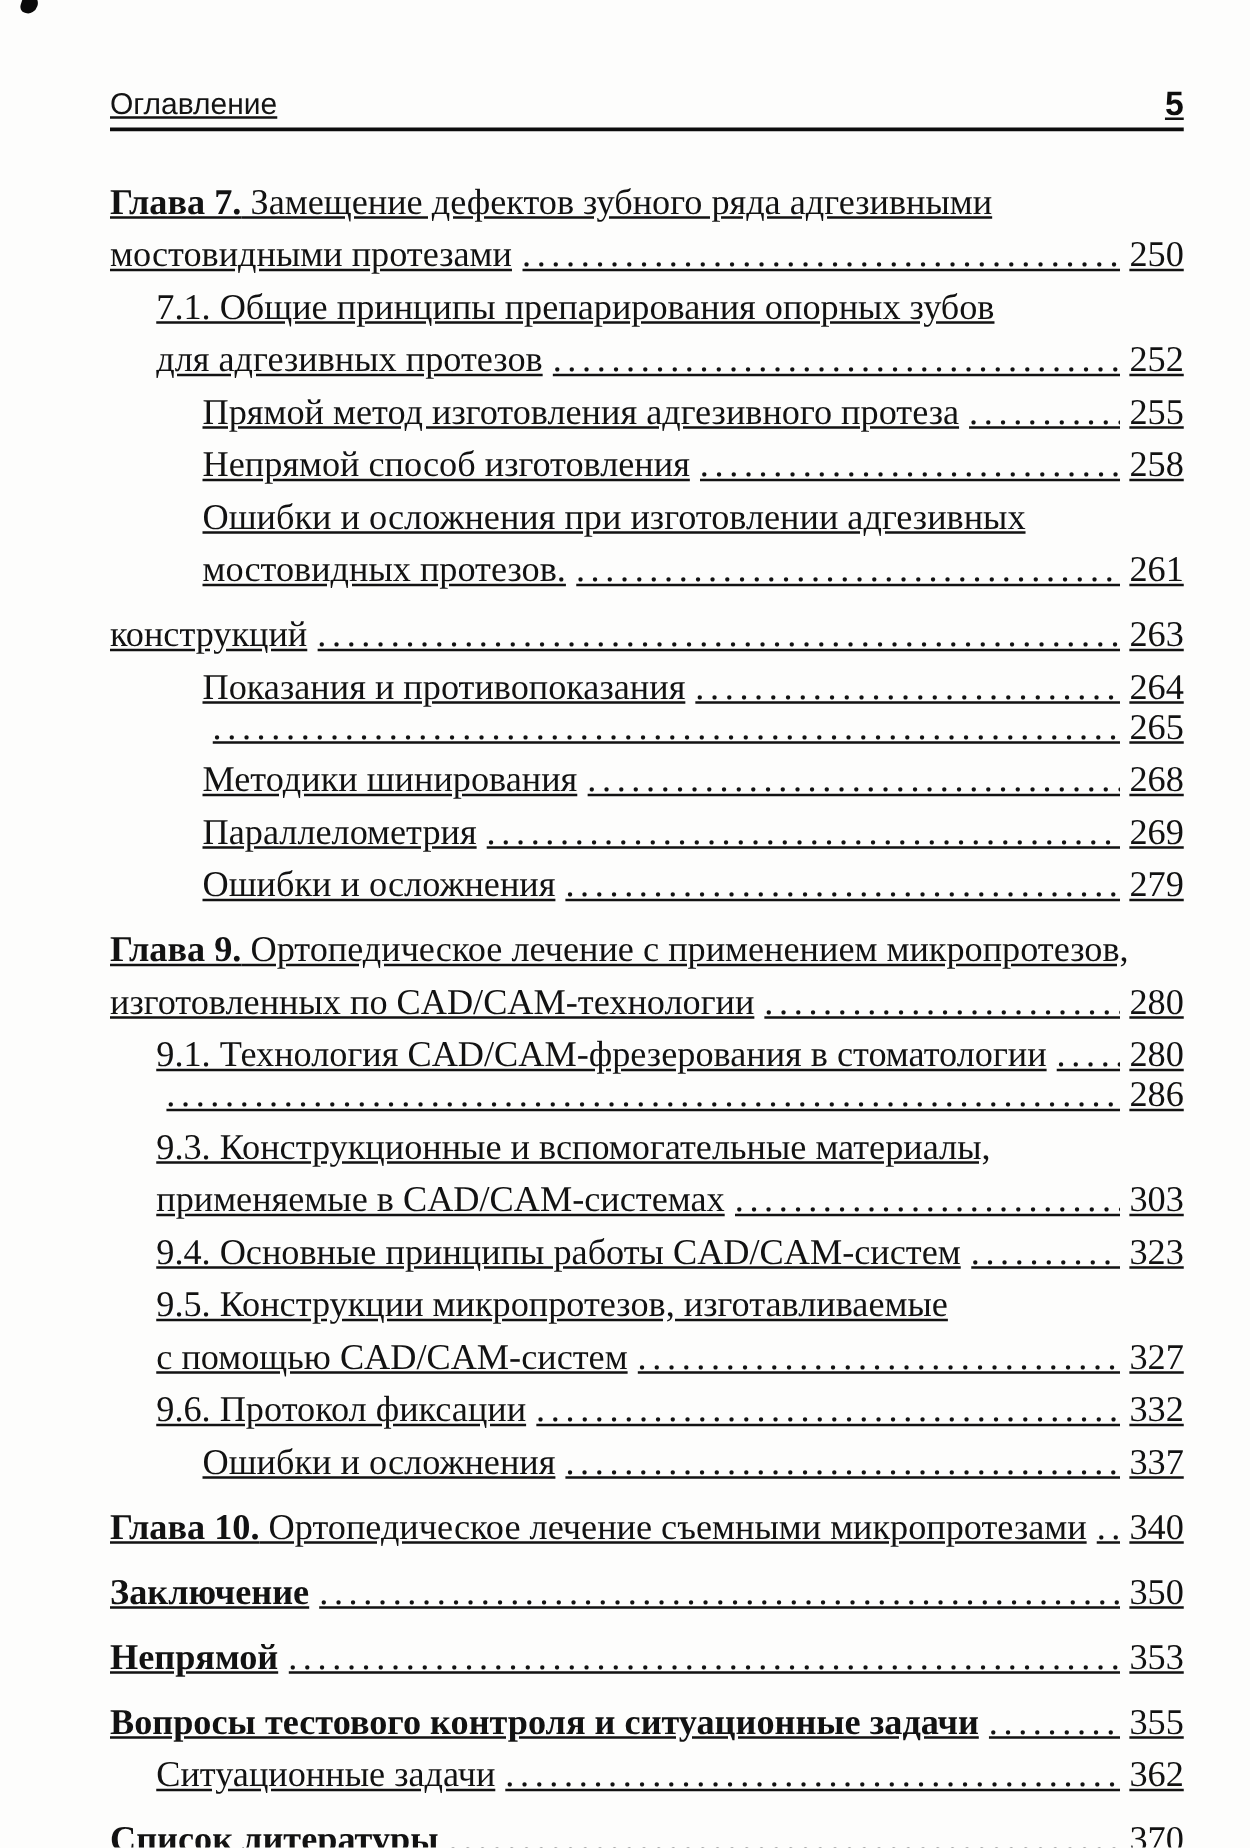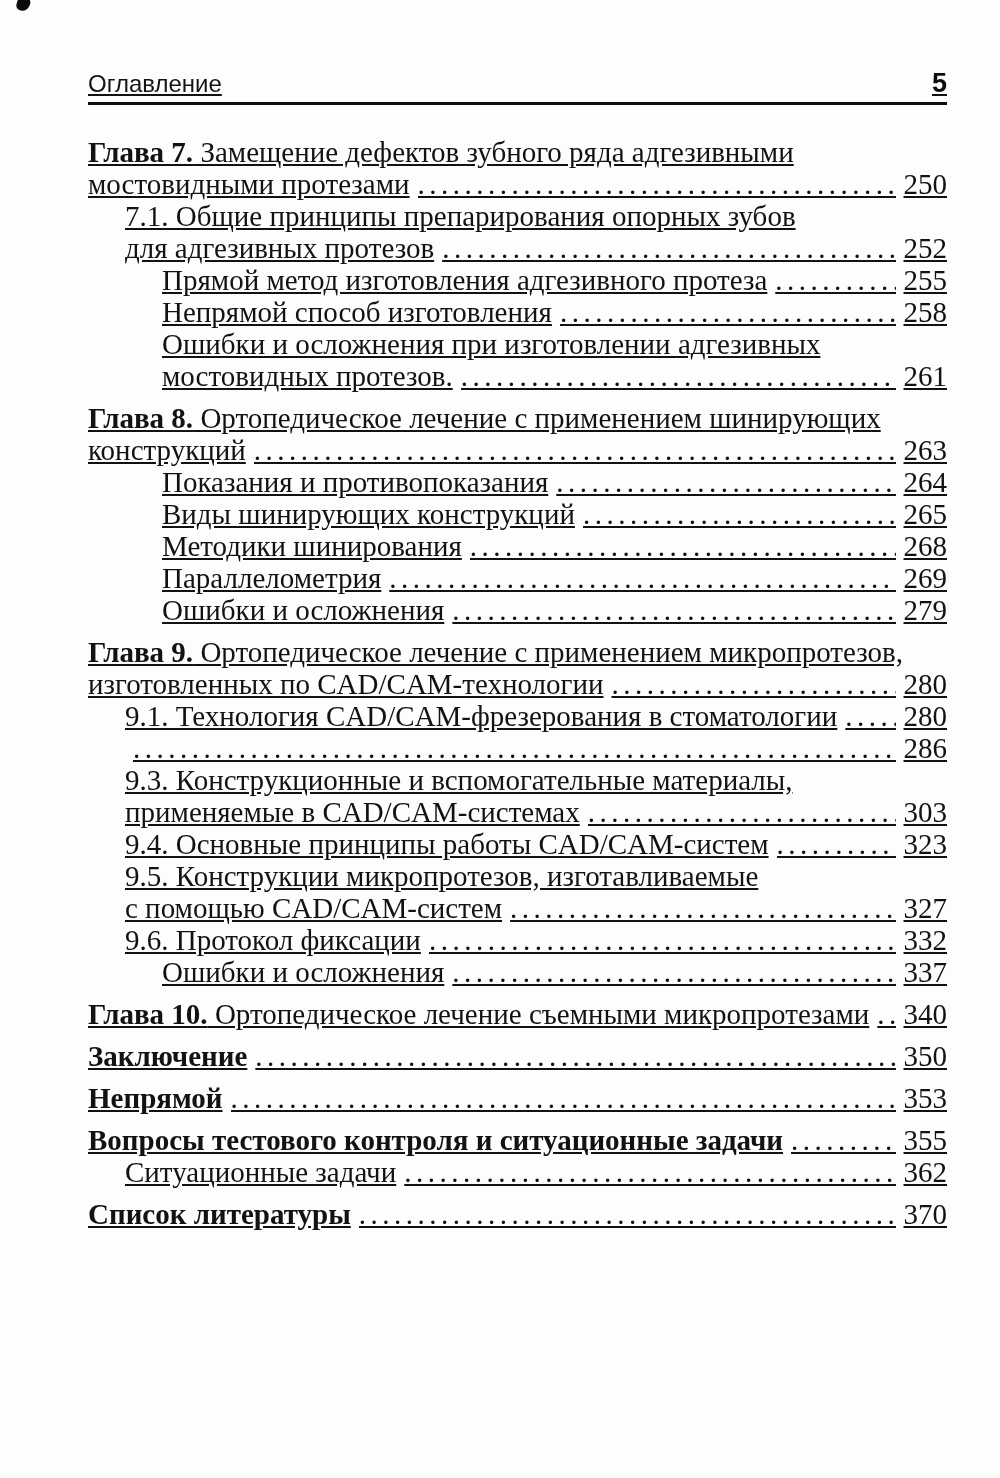--- a/index.html
+++ b/index.html
@@ -56,21 +56,21 @@
     font-size: 29px;
     line-height: 32px;
   }
   .entry { margin: 0; }
   .entry.gap { margin-top: 10px; }
   .toc-line {
     display: flex;
     align-items: baseline;
     white-space: nowrap;
   }
-  .toc-line .txt { flex: 0 0 auto; }
+  .toc-line .txt { flex: 0 0 auto; margin-top: 10px; }
   .toc-line .b { font-weight: bold; }
   .leader {
     flex: 1 1 auto;
     min-width: 0;
     overflow: hidden;
     margin-left: 8px;
   }
   .leader::after {
     content: "........................................................................................................................";
     letter-spacing: 4.5px;
@@ -132,38 +132,34 @@
           <span class="txt">Ошибки и осложнения при изготовлении адгезивных</span>
         </div>
         <div class="toc-line">
           <span class="txt">мостовидных протезов.</span>
           <span class="leader"></span>
           <span class="page-num">261</span>
         </div>
       </div>
       <div class="entry gap" style="padding-left: 0px;">
         <div class="toc-line">
-          <span class="txt"><span class="b">Глава 8.</span> Ортопедическое лечение с применением шинирующих</span>
-        </div>
-        <div class="toc-line">
           <span class="txt">конструкций</span>
           <span class="leader"></span>
           <span class="page-num">263</span>
         </div>
       </div>
       <div class="entry" style="padding-left: 74px;">
         <div class="toc-line">
           <span class="txt">Показания и противопоказания</span>
           <span class="leader"></span>
           <span class="page-num">264</span>
         </div>
       </div>
       <div class="entry" style="padding-left: 74px;">
         <div class="toc-line">
-          <span class="txt">Виды шинирующих конструкций</span>
           <span class="leader"></span>
           <span class="page-num">265</span>
         </div>
       </div>
       <div class="entry" style="padding-left: 74px;">
         <div class="toc-line">
           <span class="txt">Методики шинирования</span>
           <span class="leader"></span>
           <span class="page-num">268</span>
         </div>

